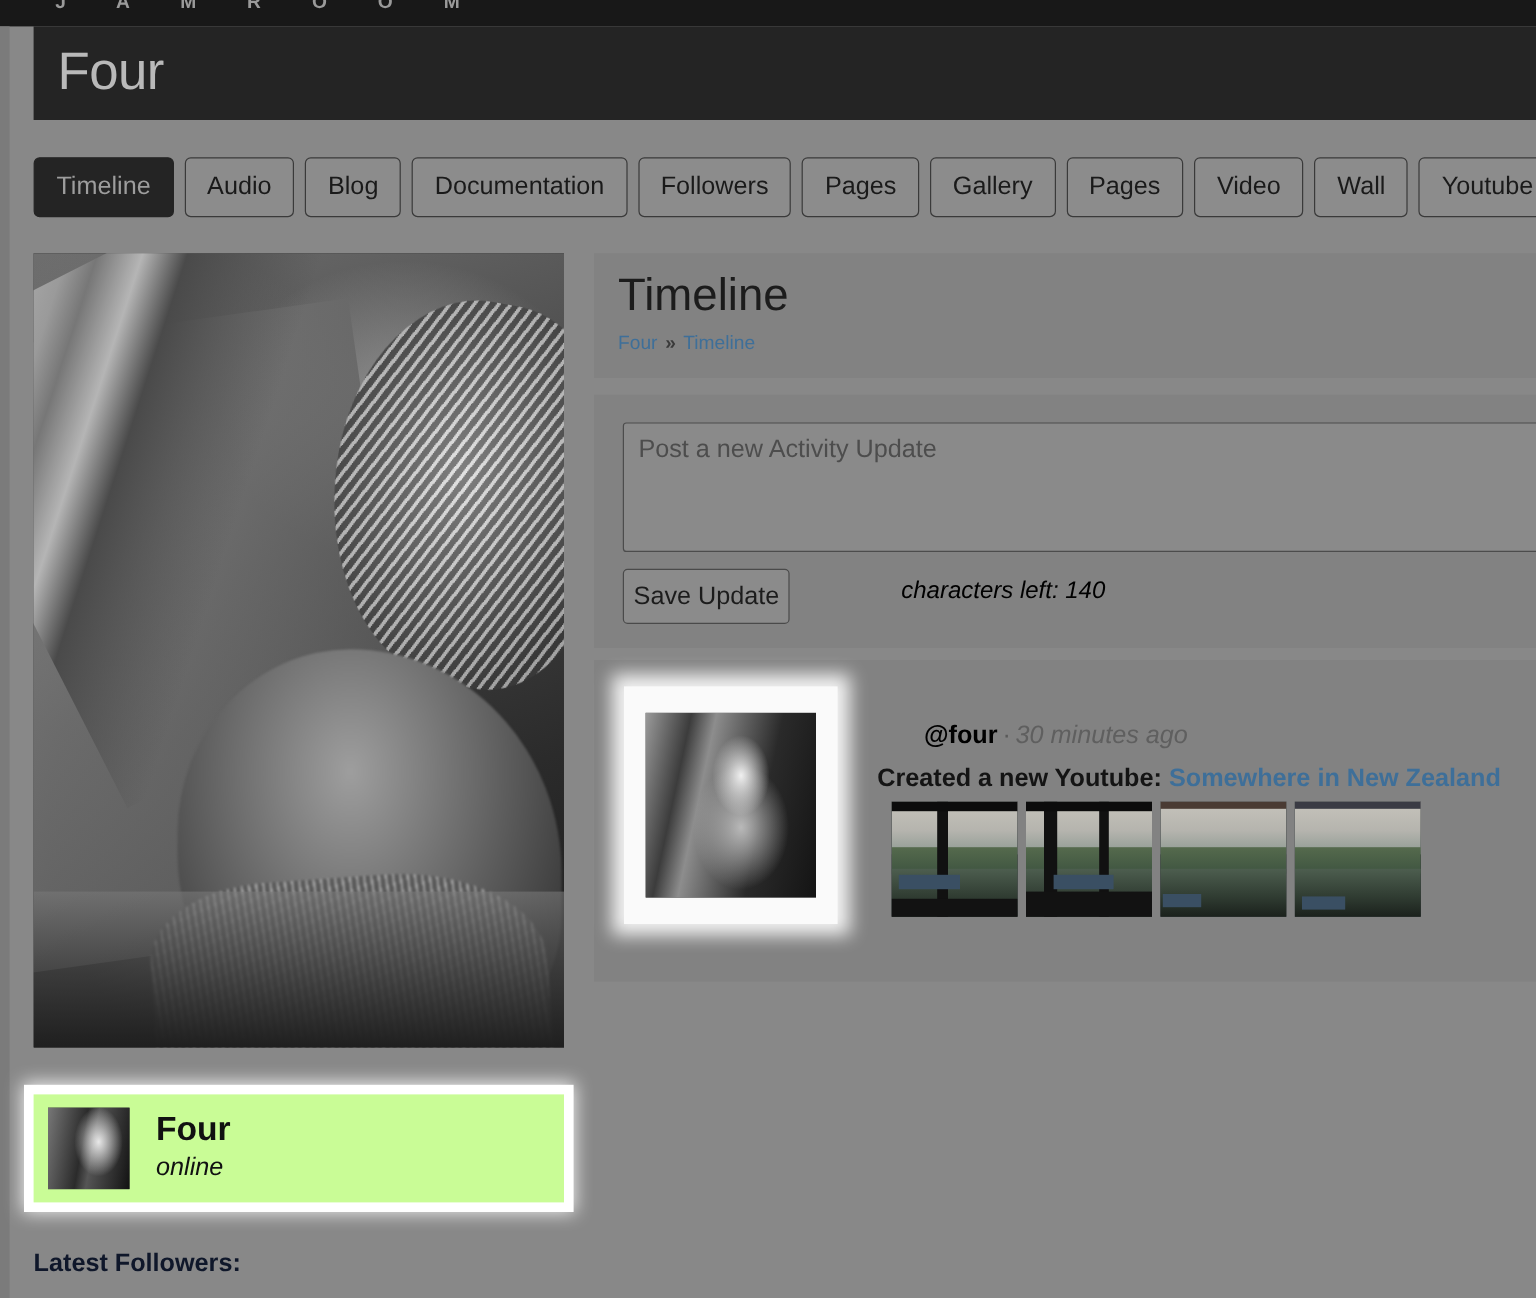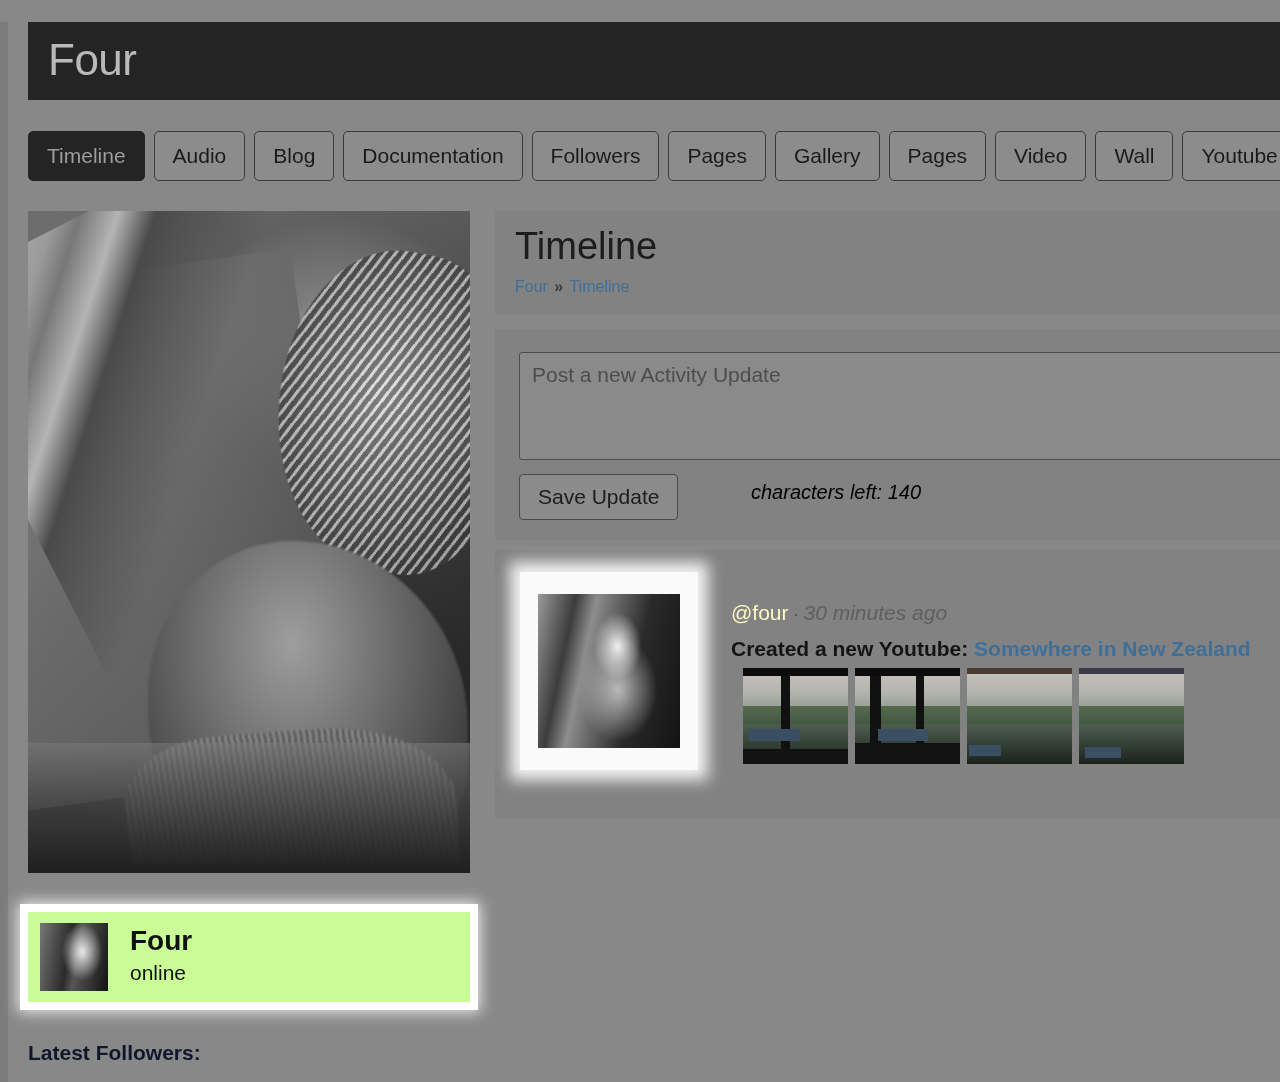--- a/index.html
+++ b/index.html
@@ -178,20 +178,21 @@
     left: 102px; top: 12px;
     font-size: 28px;
     font-weight: bold;
     color: #111;
     line-height: 34px;
   }
   .online-card .status {
     position: absolute;
     left: 102px; top: 48px;
     font-size: 21px;
+    font-style: italic;
     color: #111;
     line-height: 26px;
   }
 
   .latest-followers {
     position: absolute;
     left: 28px; top: 1041px;
     font-size: 21px;
     font-weight: bold;
     color: #0f172a;
@@ -245,21 +246,21 @@
     font-size: 21px;
     color: #4d4d4d;
     resize: none;
     outline: none;
   }
   .post-textarea::placeholder { color: #4d4d4d; opacity: 1; }
   .save-btn {
     position: absolute;
     left: 24px; top: 145px;
     height: 46px;
-    padding: 0 18px;
+    padding: 0 8px;
     background: #8b8b8b;
     border: 1px solid #4a4a4a;
     border-radius: 4px;
     font-family: "Liberation Sans", sans-serif;
     font-size: 21px;
     color: #1c1c1c;
     cursor: pointer;
   }
   .chars-left {
     position: absolute;
@@ -298,23 +299,24 @@
   .post-body {
     position: absolute;
     left: 236px; top: 50px;
     right: 0;
   }
   .post-meta {
     font-size: 21px;
     line-height: 26px;
   }
   .post-meta .handle {
-    color: #fef9c3;
-    font-weight: normal;
+    color: #000000;
+    font-weight: bold;
     text-decoration: none;
+    margin-left: 39px;
   }
   .post-meta .dot { color: #5a5a5a; margin: 0 4px; }
   .post-meta .time { color: #5f5f5f; font-style: italic; }
   .post-text {
     margin-top: 9px;
     font-size: 21px;
     font-weight: bold;
     color: #141414;
     line-height: 27px;
     white-space: nowrap;
@@ -367,20 +369,23 @@
   .thumb .t-bot {
     position: absolute; left: 0; bottom: 0; right: 0; height: 16%;
     background: #121212;
   }
 </style>
 </head>
 <body>
 
 <div id="page">
 
+  <div class="topstrip">
+    <div class="brand">J A M R O O M</div>
+  </div>
 
   <div class="leftedge"></div>
 
   <div class="titleband">
     <div class="pagetitle">Four</div>
   </div>
 
   <div class="tabbar">
     <div class="tab active">Timeline</div><div class="tab">Audio</div><div class="tab">Blog</div><div class="tab">Documentation</div><div class="tab">Followers</div><div class="tab">Pages</div><div class="tab">Gallery</div><div class="tab">Pages</div><div class="tab">Video</div><div class="tab">Wall</div><div class="tab">Youtube</div>
   </div>

